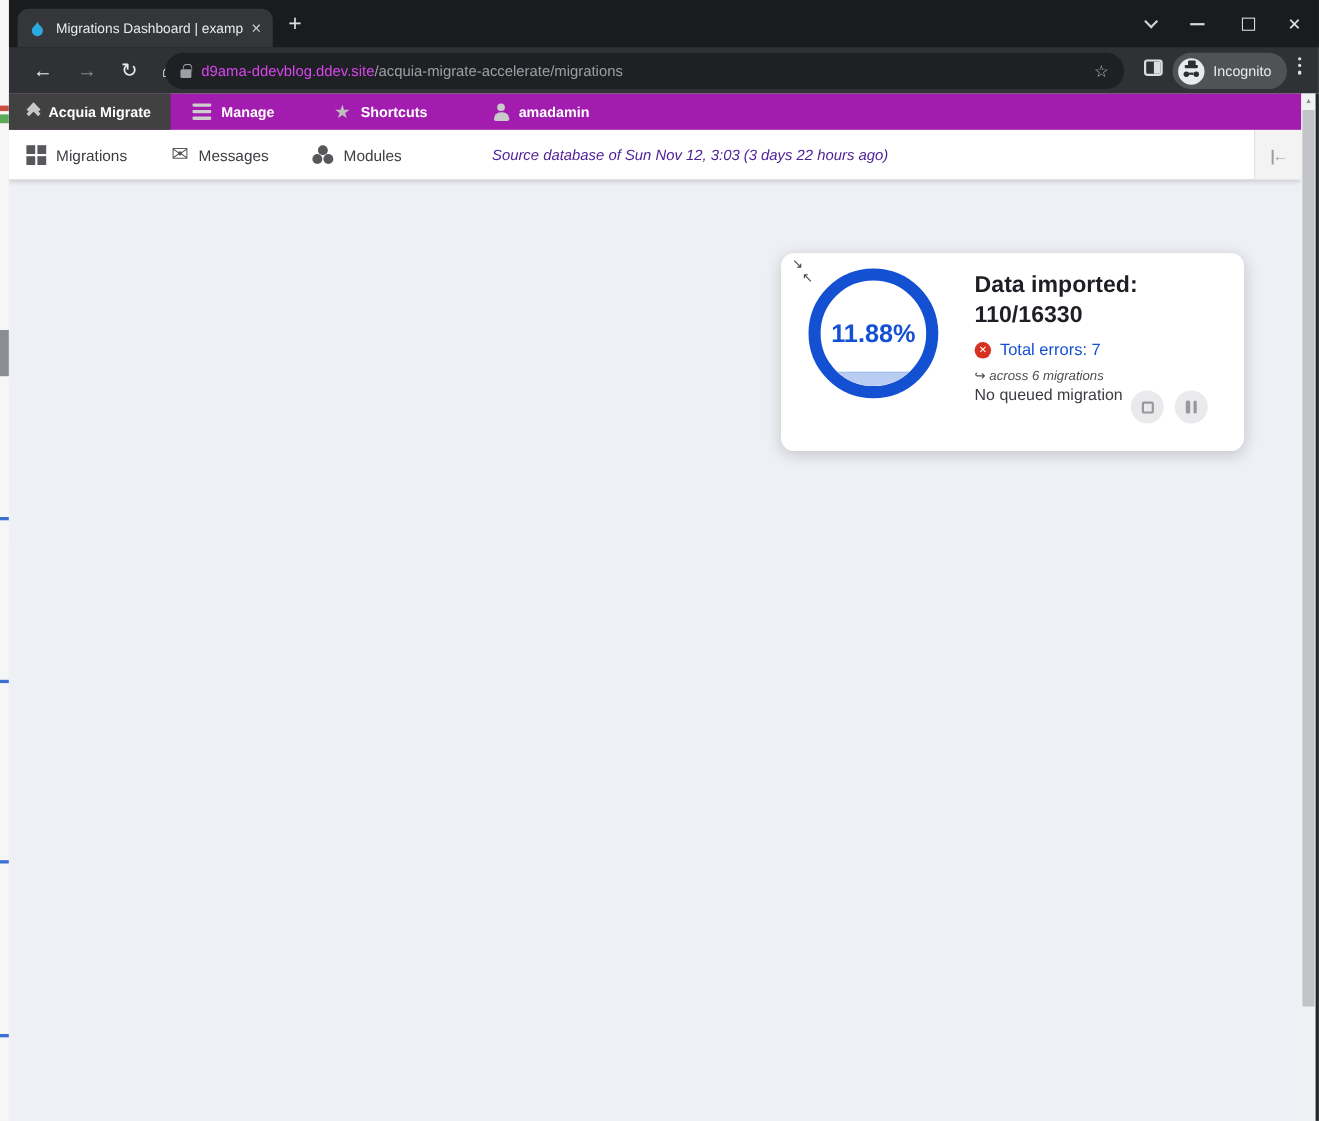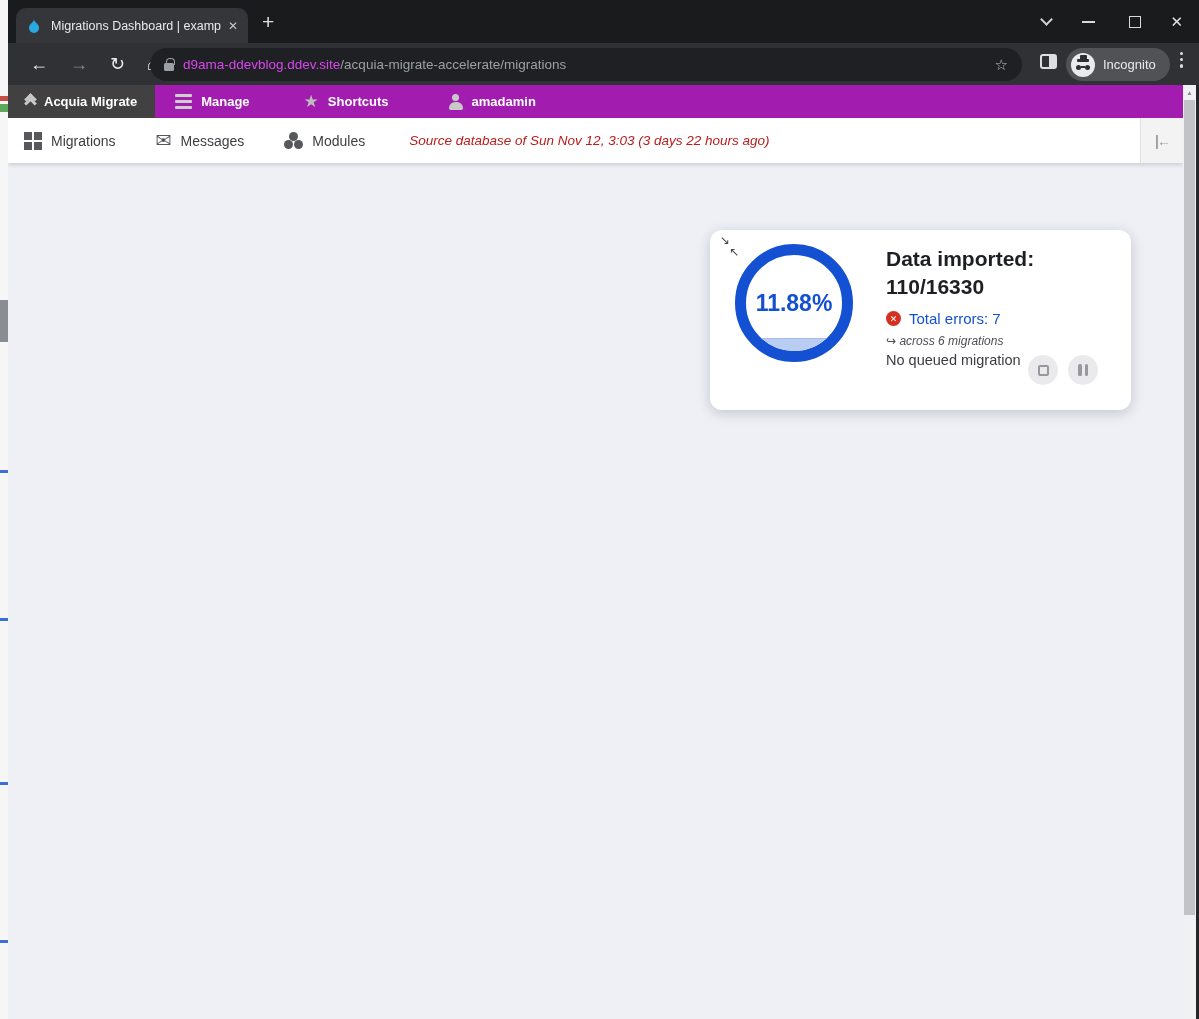--- a/index.html
+++ b/index.html
@@ -71,21 +71,21 @@
   
   .navbar2 { left:8px; top:118px; width:1175px; height:45px; background:#fff;
     box-shadow:0 2px 4px rgba(0,0,0,.14); display:flex; align-items:center; z-index:44; }
   .nav2-item { display:flex; align-items:center; gap:9px; color:#3c3e42; font-size:14px; padding:0 14px; margin-left:2px; }
   .grid-ic { display:grid; grid-template-columns:8px 8px; grid-template-rows:8px 8px; gap:2px; }
   .grid-ic i { background:#56585c; display:block; }
   .env-ic { color:#56585c; font-size:19px; line-height:1; }
   .mod-ic { width:19px; height:17px; position:relative; }
   .mod-ic i { position:absolute; width:9px; height:9px; border-radius:50%; background:#56585c; }
   .mod-ic i:nth-child(1){ left:5px; top:0; } .mod-ic i:nth-child(2){ left:0; top:8px; } .mod-ic i:nth-child(3){ left:10px; top:8px; }
-  .source-note { font-style:italic; color:#b91c1c; font-size:13.5px; margin-left:30px; }
+  .source-note { font-style:italic; color:#4c1d95; font-size:13.5px; margin-left:68px; }
   .collapse-btn { position:absolute; right:0; top:0; width:43px; height:45px; background:#f3f3f4;
     border-left:1px solid #e2e2e3; display:flex; align-items:center; justify-content:center; color:#9b9da1; }
   .collapse-ic { font-size:14px; font-weight:bold; letter-spacing:-2px; }
 
   
   .content { left:8px; top:163px; width:1175px; height:856px; background:#eef0f6; z-index:1; }
   .breadcrumb { left:52px; top:187px; font-size:13px; font-weight:bold; color:#232530; display:flex; gap:9px; }
   .breadcrumb .sep { color:#7c7e86; font-weight:normal; }
   .page-title { left:50px; top:205px; font-size:30px; font-weight:800; color:#1c1e26; letter-spacing:.2px; }
 

